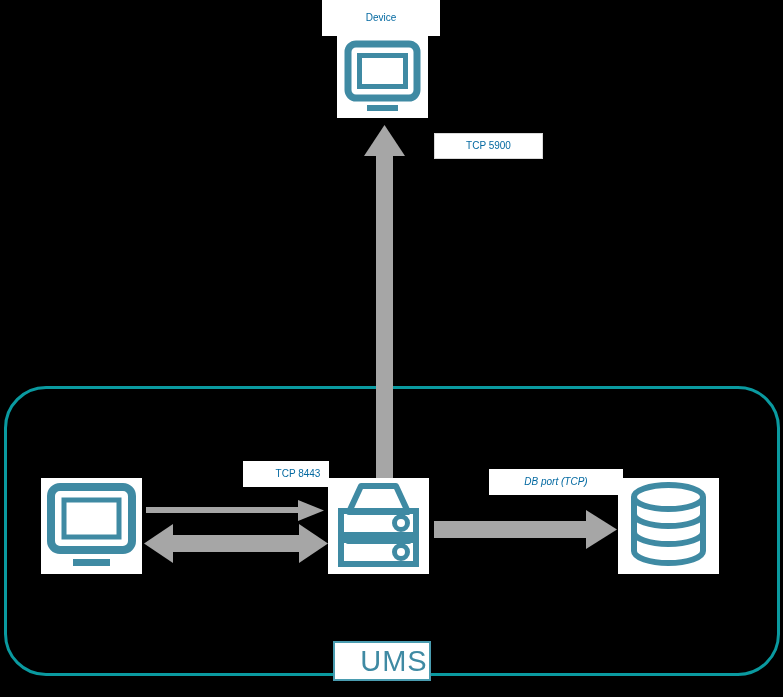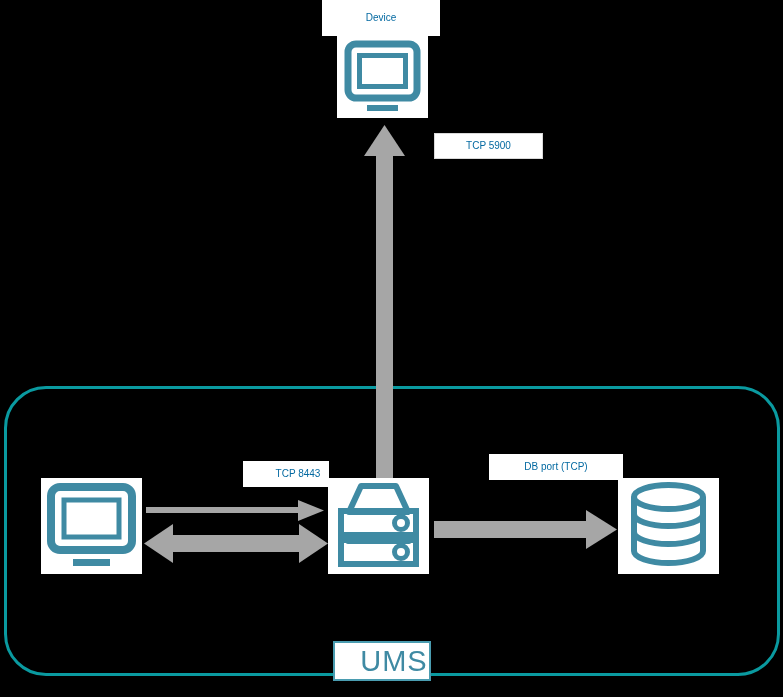--- a/index.html
+++ b/index.html
@@ -126,21 +126,21 @@
       <rect x="13" y="33" width="75" height="24" fill="none" stroke="#3f8aa3" stroke-width="6"></rect>
       <circle cx="73" cy="45" r="6.5" fill="none" stroke="#3f8aa3" stroke-width="5"></circle>
 
       <path d="M 13 57 L 20 63 L 81 63 L 88 57" fill="none" stroke="#3f8aa3" stroke-width="6" stroke-linejoin="round"></path>
 
       <rect x="13" y="62" width="75" height="24" fill="none" stroke="#3f8aa3" stroke-width="6"></rect>
       <circle cx="73" cy="74" r="6.5" fill="none" stroke="#3f8aa3" stroke-width="5"></circle>
     </svg>
   </div>
 
-  <div class="label-chip" style="left:489px; top:454px; width:134px; height:26px;">DB port (TCP)</div>
+  <div class="label-chip" style="left:489px; top:469px; width:134px; height:26px;font-style:italic;">DB port (TCP)</div>
 
   <div class="icon-tile" style="left:618px; top:478px; width:101px; height:96px;">
     <svg width="101" height="96" viewBox="0 0 101 96">
 
       <path d="M 16 19 L 16 73" fill="none" stroke="#3f8aa3" stroke-width="6"></path>
       <path d="M 85 19 L 85 73" fill="none" stroke="#3f8aa3" stroke-width="6"></path>
 
       <ellipse cx="50.5" cy="19" rx="34.5" ry="12" fill="none" stroke="#3f8aa3" stroke-width="6"></ellipse>
 
       <path d="M 16 36 A 34.5 12 0 0 0 85 36" fill="none" stroke="#3f8aa3" stroke-width="6"></path>

